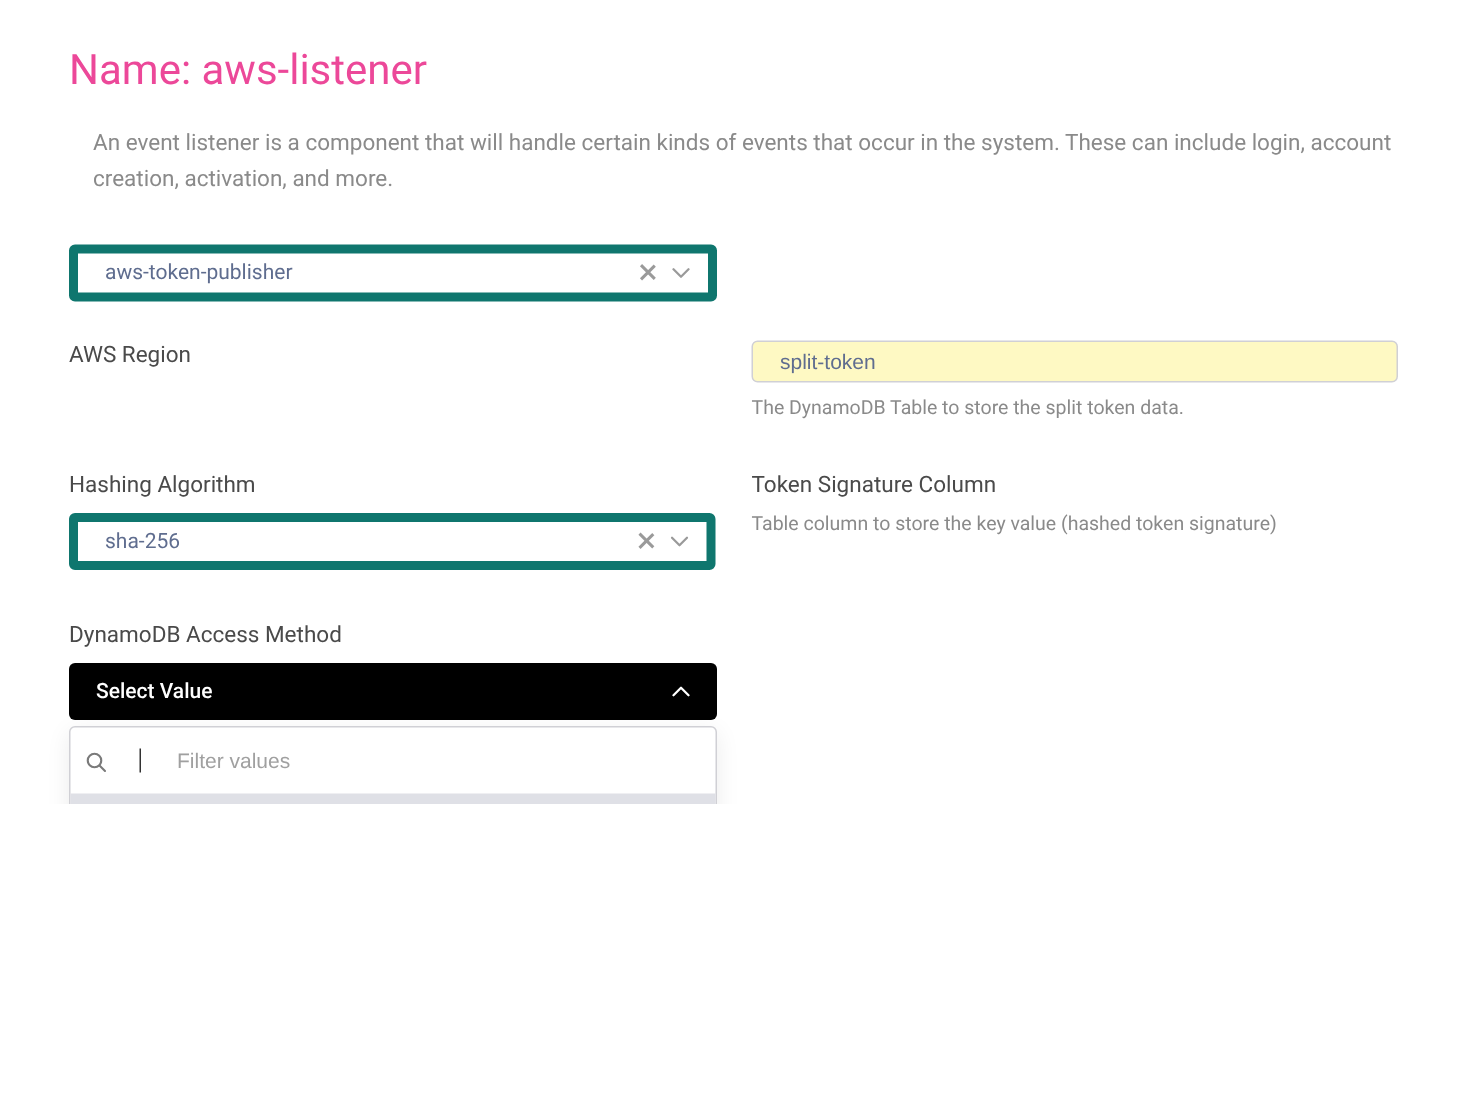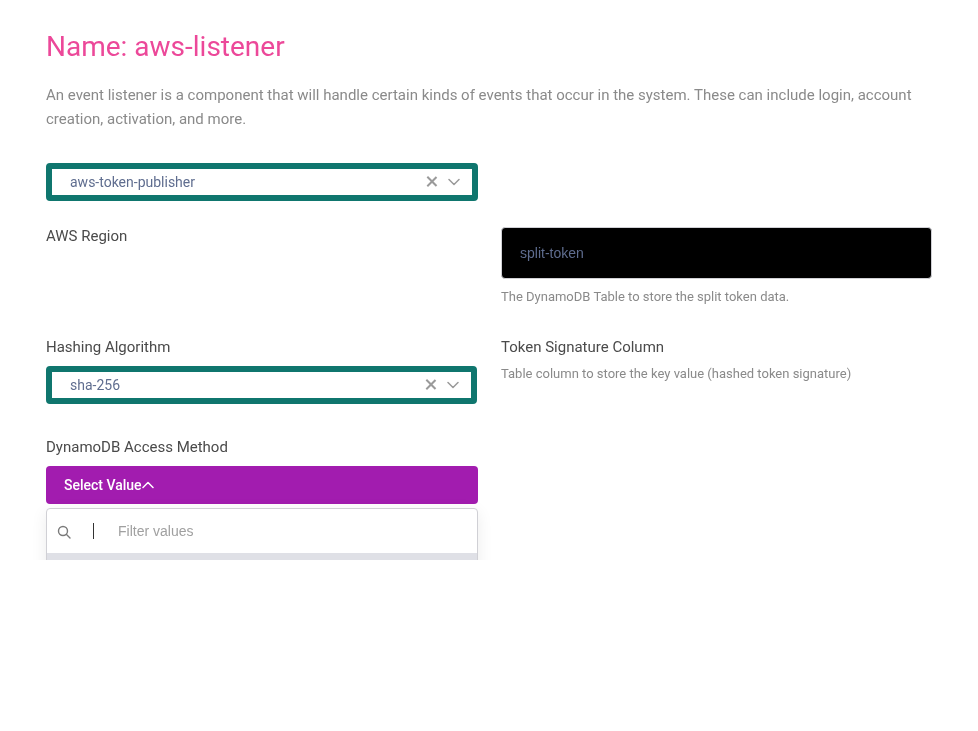--- a/index.html
+++ b/index.html
@@ -18,20 +18,21 @@
       font-weight: 400;
       color: #ec4899;
       margin-bottom: 20px;
     }
     .page-description {
       font-size: 15px;
       color: #8a8a8a;
       line-height: 1.6;
       margin-bottom: 32px;
       max-width: 880px;
+      margin-left: 16px;
     }
     .form-row {
       display: flex;
       gap: 24px;
       margin-bottom: 26px;
     }
     .form-field {
       flex: 1;
       max-width: 432px;
     }
@@ -92,42 +93,43 @@
       display: flex;
       align-items: center;
       justify-content: center;
     }
     .chevron svg {
       width: 12px;
       height: 8px;
     }
     .text-input {
       width: 100%;
-      height: 52px;
+      height: 28px;
       border: 1px solid #d0d0d5;
       border-radius: 4px;
       padding: 0 18px;
       font-size: 14px;
       color: #5f6d8f;
-      background: #000000;
+      background: #fef9c3;
     }
     .field-hint {
       font-size: 13px;
       color: #8a8a8a;
       margin-top: 10px;
     }
     .dropdown-container {
       position: relative;
       max-width: 432px;
     }
     .dropdown-trigger {
       display: flex;
       align-items: center;
+      justify-content: space-between;
       height: 38px;
-      background: #a21caf;
+      background: #000000;
       color: #ffffff;
       border-radius: 4px;
       padding: 0 18px;
       cursor: pointer;
       font-size: 14px;
       font-weight: 500;
     }
     .dropdown-panel {
       position: absolute;
       top: 42px;

